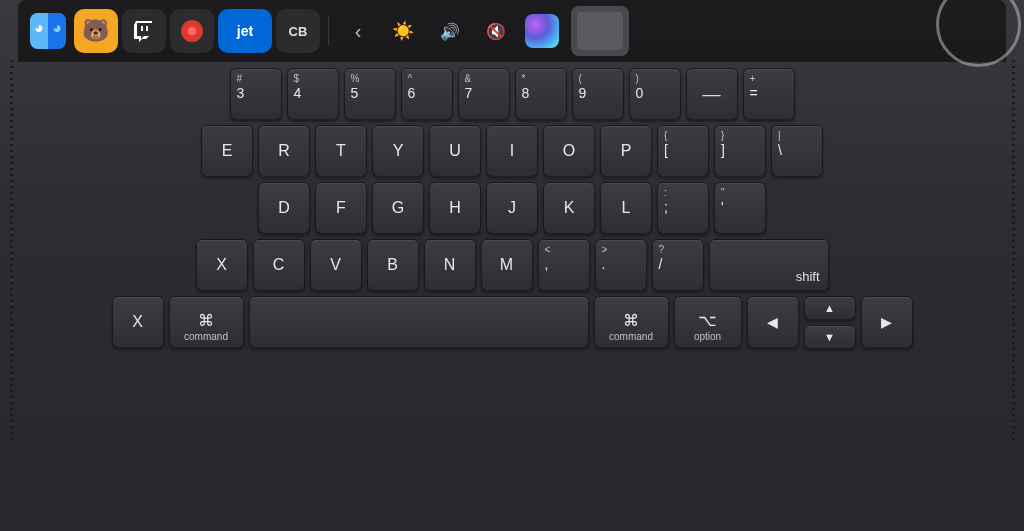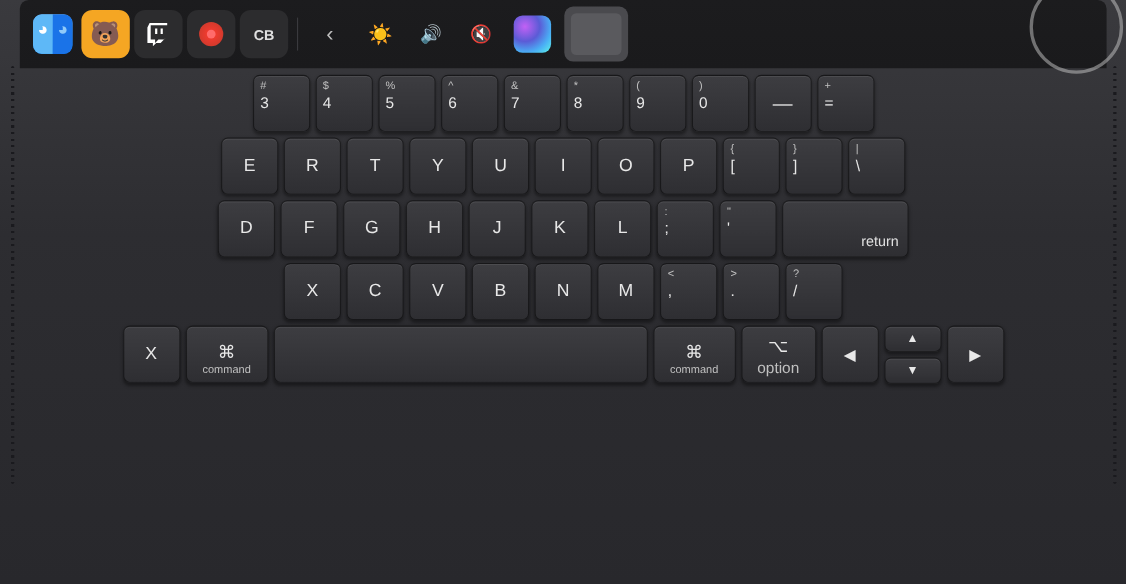--- a/index.html
+++ b/index.html
@@ -218,20 +218,21 @@
         <path d="M4 2L2 6v14h5v3l3-3h4l6-6V2H4zm16 12l-3 3h-5l-3 3v-3H5V4h15v10zM11 7H9v5h2V7zm5 0h-2v5h2V7z"></path>
       </svg>
     </div>
 
     <div class="tb-app-icon" style="width:44px;height:44px;background:#2c2c2e;border-radius:10px;display:flex;align-items:center;justify-content:center;">
       <div style="width:22px;height:22px;border-radius:50%;background:radial-gradient(circle,#ff3b30,#c0392b);display:flex;align-items:center;justify-content:center;">
         <div style="width:8px;height:8px;border-radius:50%;background:#ff6b6b;"></div>
       </div>
     </div>
 
+    <div class="tb-app-icon jet" style="width:54px;height:44px;background:#0068d6;border-radius:10px;display:flex;align-items:center;justify-content:center;color:white;font-size:14px;font-weight:700;">jet</div>
 
     <div class="tb-app-icon" style="width:44px;height:44px;background:#2c2c2e;border-radius:10px;display:flex;align-items:center;justify-content:center;color:#e0e0e0;font-size:13px;font-weight:700;">CB</div>
 
     <div class="tb-separator"></div>
 
     <div class="tb-ctrl-btn" style="font-size:20px;color:#c0c0c0;">‹</div>
 
     <div class="tb-ctrl-btn" style="font-size:18px;">☀️</div>
 
     <div class="tb-ctrl-btn" style="font-size:16px;">🔊</div>
@@ -357,23 +358,20 @@
         <span style="font-size:16px;color:#e8e8e8;">L</span>
       </div>
       <div class="key key-sm">
         <span class="top-label">:</span>
         <span class="main-label">;</span>
       </div>
       <div class="key key-sm">
         <span class="top-label">"</span>
         <span class="main-label">'</span>
       </div>
-      <div class="key" style="width:115px;height:52px;align-items:flex-end;justify-content:flex-end;padding-right:8px;padding-bottom:6px;">
-        <span style="font-size:13px;color:#e0e0e0;">return</span>
-      </div>
     </div>
 
     <div class="key-row">
       <div class="key key-sm" style="align-items:center;justify-content:center;padding:0;">
         <span style="font-size:16px;color:#e8e8e8;">X</span>
       </div>
       <div class="key key-sm" style="align-items:center;justify-content:center;padding:0;">
         <span style="font-size:16px;color:#e8e8e8;">C</span>
       </div>
       <div class="key key-sm" style="align-items:center;justify-content:center;padding:0;">
@@ -392,20 +390,23 @@
         <span class="top-label">&lt;</span>
         <span class="main-label">,</span>
       </div>
       <div class="key key-sm">
         <span class="top-label">&gt;</span>
         <span class="main-label">.</span>
       </div>
       <div class="key key-sm">
         <span class="top-label">?</span>
         <span class="main-label">/</span>
+      </div>
+      <div class="key" style="width:120px;height:52px;align-items:flex-end;justify-content:flex-end;padding-right:8px;padding-bottom:6px;">
+        <span style="font-size:13px;color:#e0e0e0;">shift</span>
       </div>
     </div>
 
     <div class="key-row">
 
       <div class="key" style="width:52px;height:52px;align-items:center;justify-content:center;padding:0;">
         <span style="font-size:16px;color:#e8e8e8;">X</span>
       </div>
       <div class="key" style="width:75px;height:52px;display:flex;flex-direction:column;align-items:center;justify-content:flex-end;padding-bottom:5px;gap:1px;">
         <span style="font-size:16px;color:#e8e8e8;">⌘</span>
@@ -414,21 +415,21 @@
 
       <div class="key" style="flex:1;max-width:340px;height:52px;"></div>
 
       <div class="key" style="width:75px;height:52px;display:flex;flex-direction:column;align-items:center;justify-content:flex-end;padding-bottom:5px;gap:1px;">
         <span style="font-size:16px;color:#e8e8e8;">⌘</span>
         <span style="font-size:10px;color:#c0c0c0;">command</span>
       </div>
 
       <div class="key" style="width:68px;height:52px;display:flex;flex-direction:column;align-items:center;justify-content:flex-end;padding-bottom:5px;gap:1px;">
         <span style="font-size:16px;color:#e8e8e8;">⌥</span>
-        <span style="font-size:14px;color:#c0c0c0;">option</span>
+        <span style="font-size:10px;color:#c0c0c0;">option</span>
       </div>
 
       <div class="key" style="width:52px;height:52px;align-items:center;justify-content:center;padding:0;">
         <span style="font-size:14px;color:#e8e8e8;">◀</span>
       </div>
 
       <div style="display:flex;flex-direction:column;gap:5px;">
         <div class="key" style="width:52px;height:24px;align-items:center;justify-content:center;padding:0;">
           <span style="font-size:11px;color:#e8e8e8;">▲</span>
         </div>

